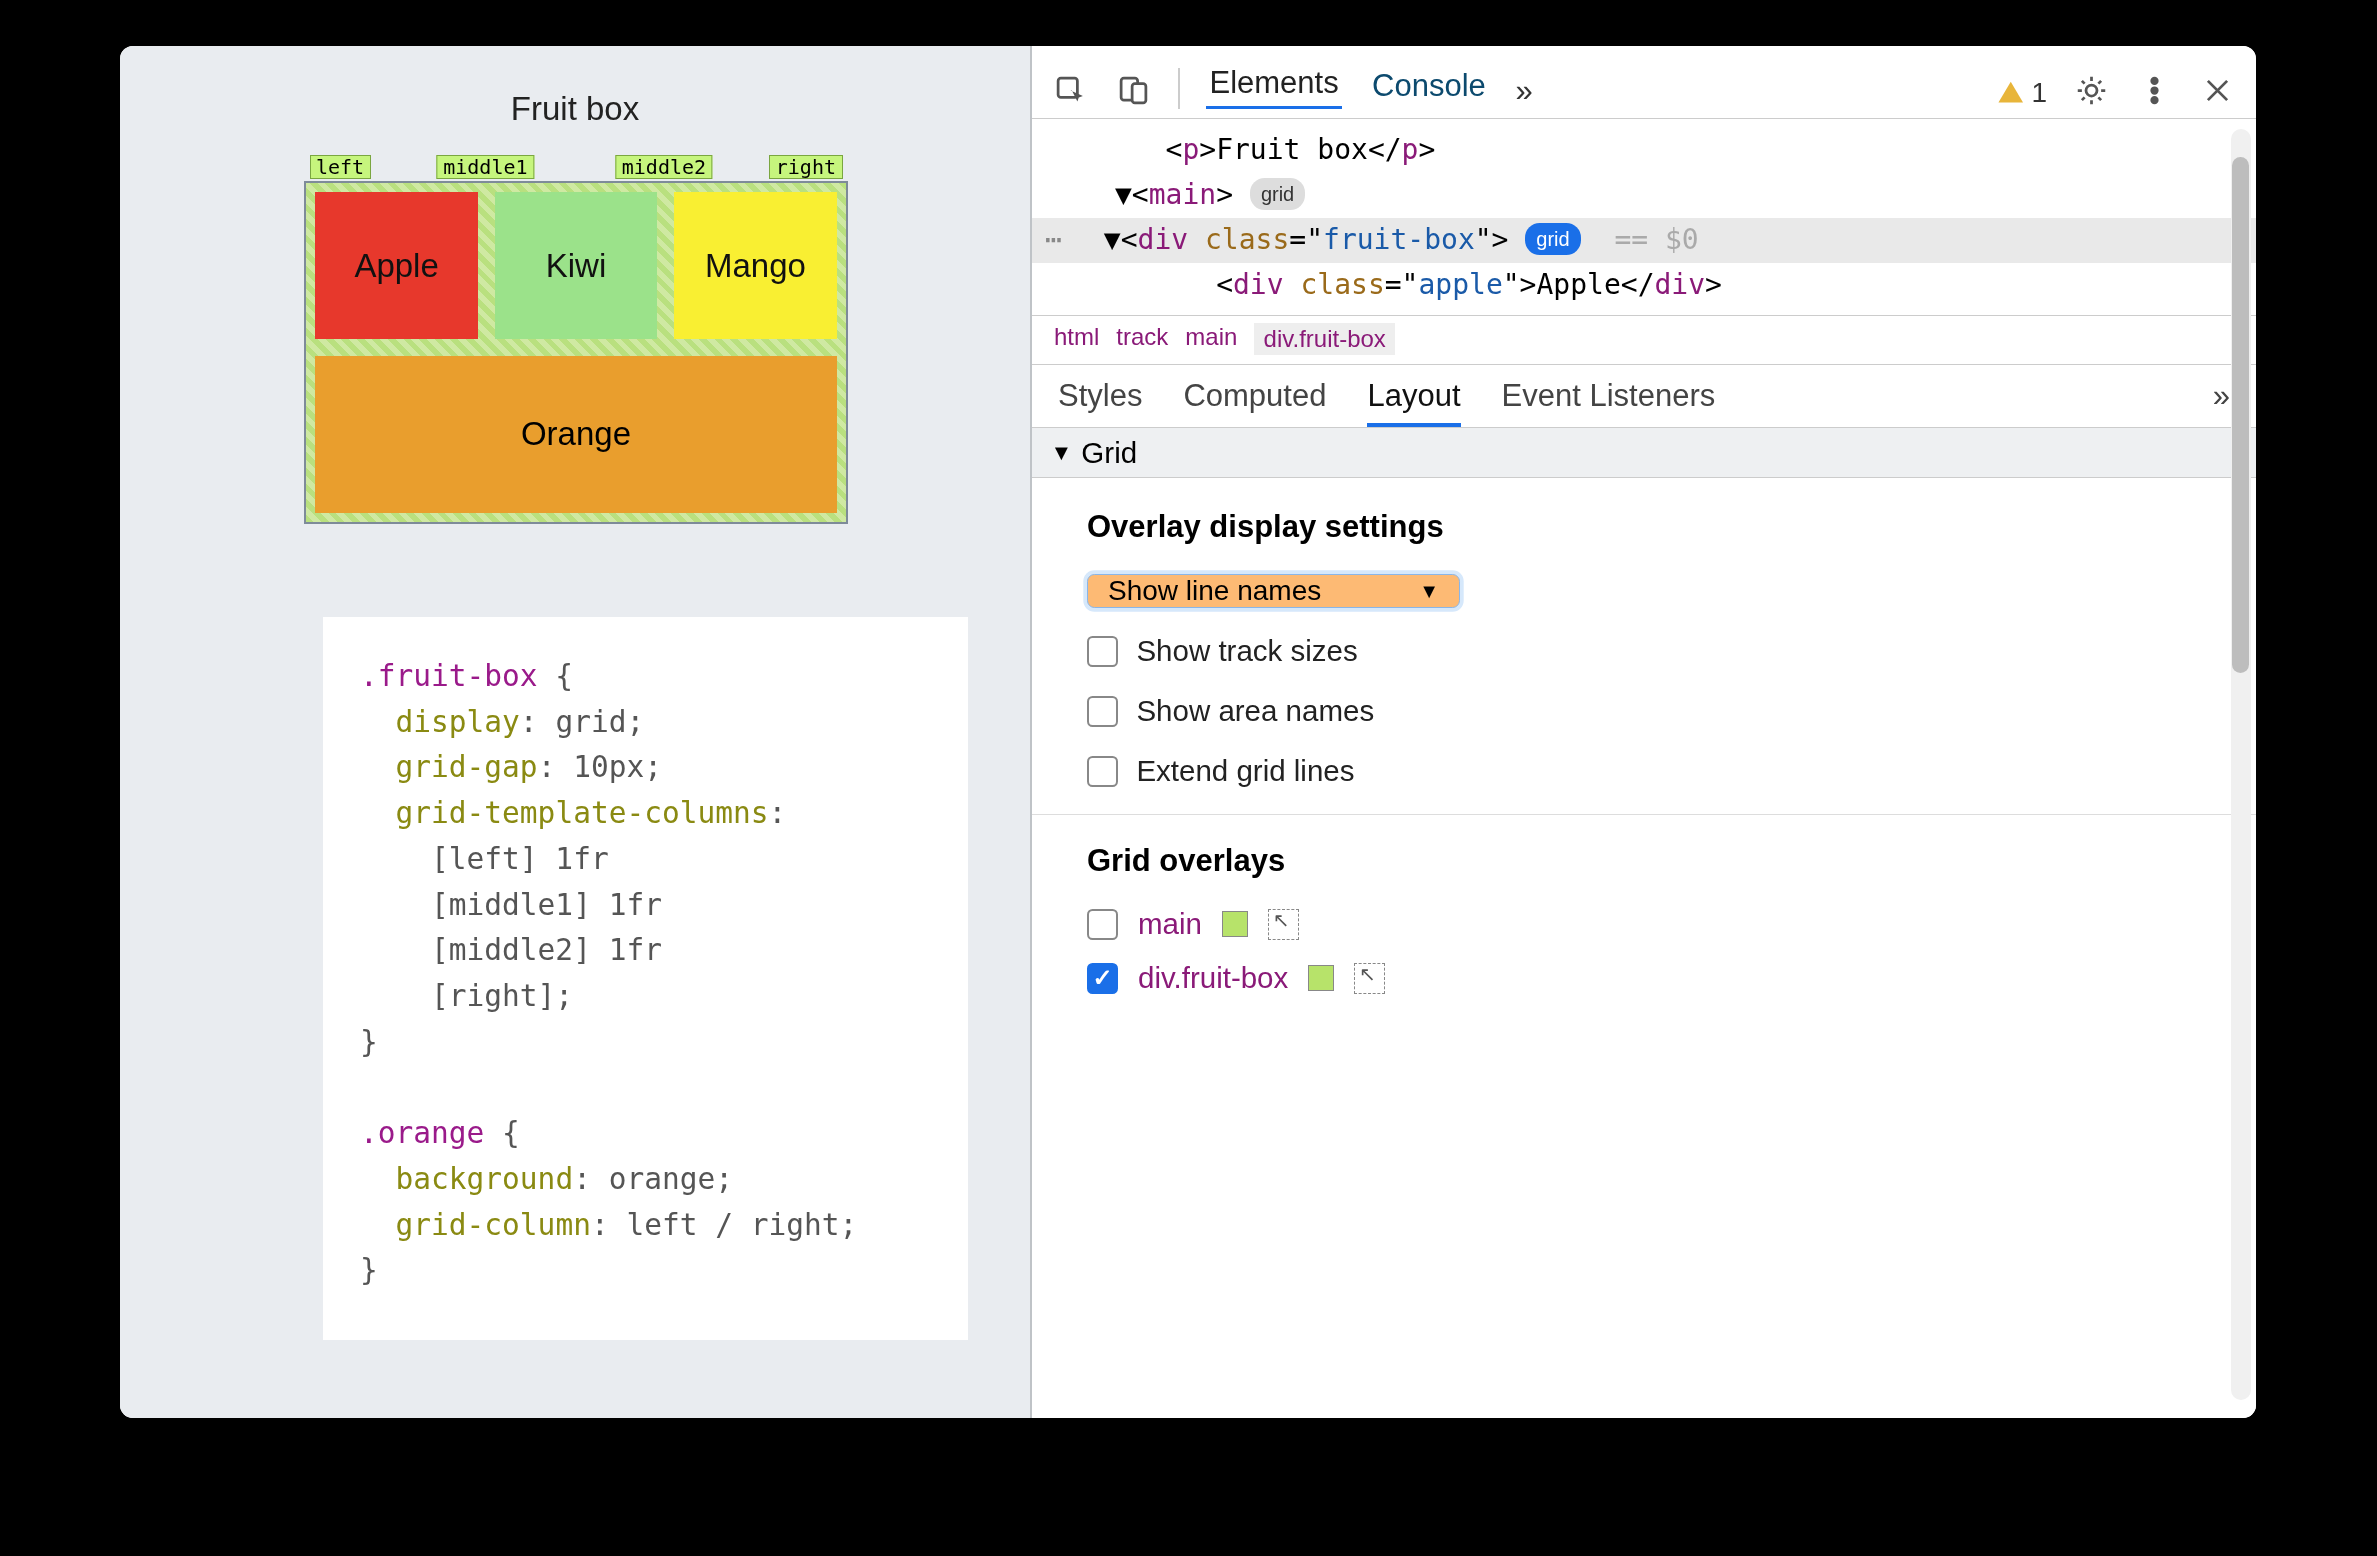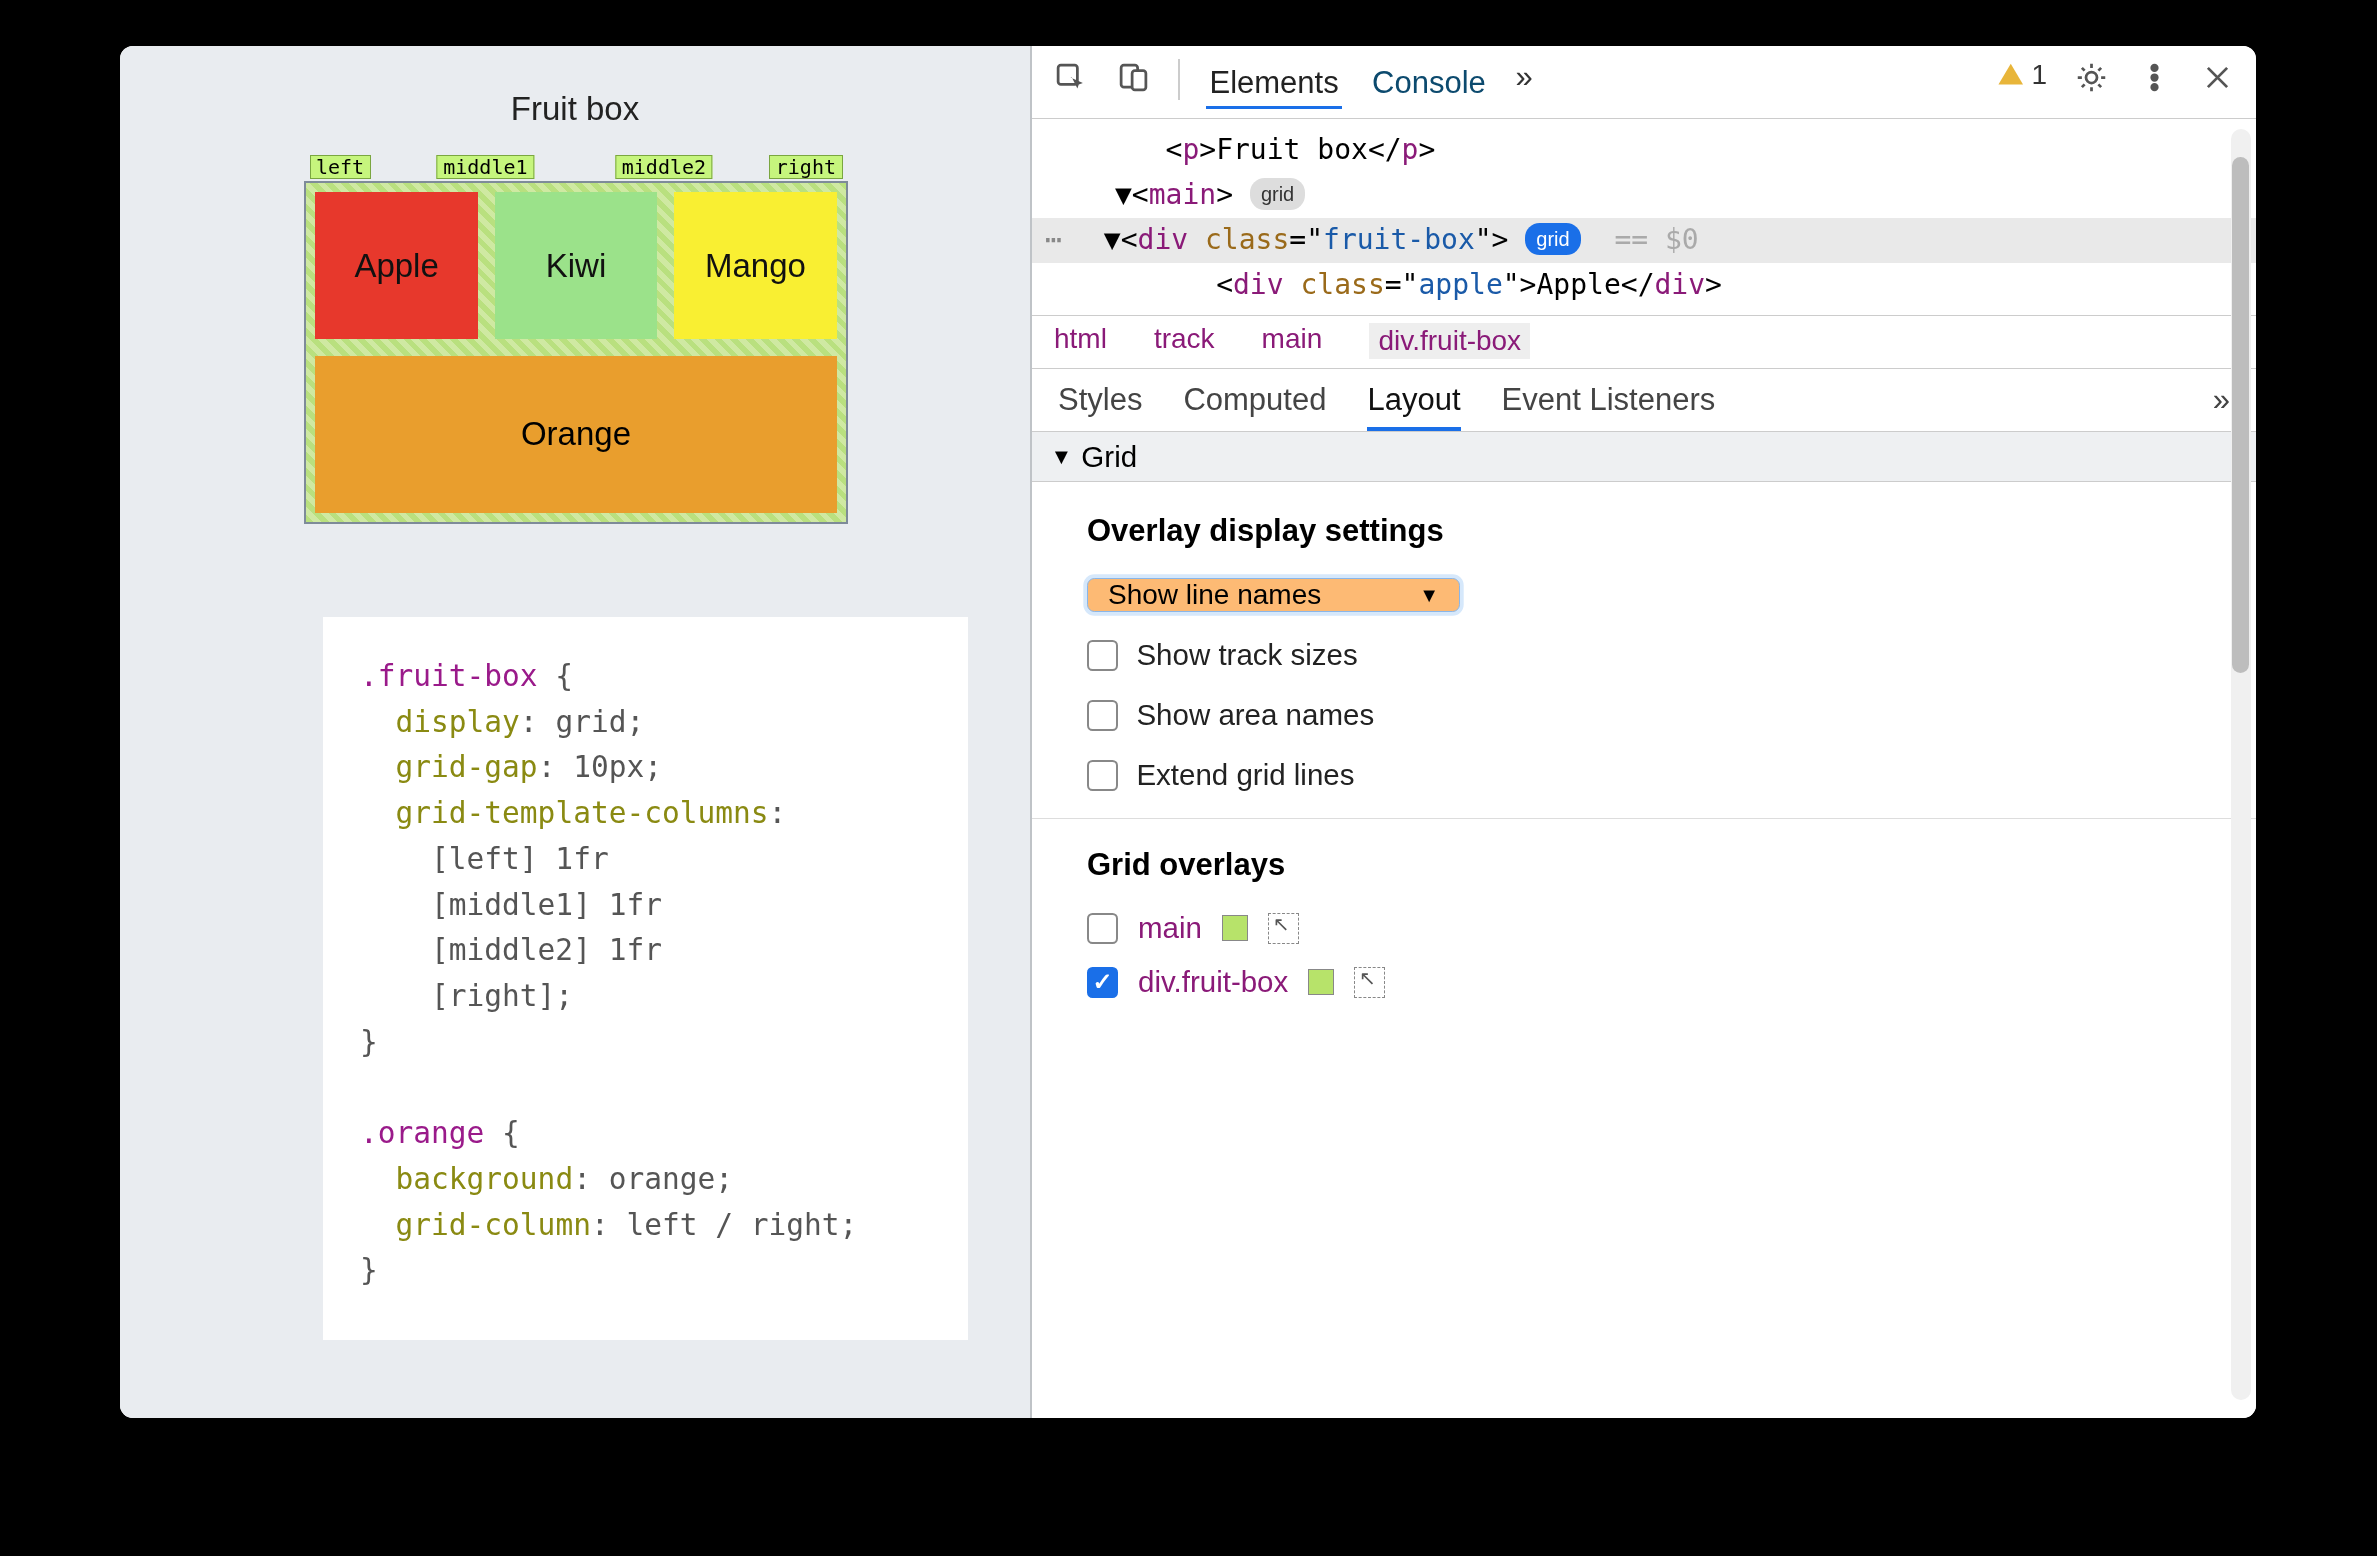--- a/index.html
+++ b/index.html
@@ -120,21 +120,21 @@
   .devtools {
     flex: 1;
     display: flex;
     flex-direction: column;
     background:#fff;
     position:relative;
     font-size:29.5px;
   }
   .dt-toolbar {
     display:flex;
-    align-items:flex-start;
+    align-items:flex-end;
     gap:26px;
     padding: 13px 20px 9.2px 20px;
     border-bottom:1.8px solid #ccc;
   }
   .dt-toolbar .spacer { flex:1; }
   .dt-icon { width:37px; height:37px; display:flex;align-items:center;justify-content:center; color:#555; }
   .dt-icon svg { width:33px; height:33px; stroke:#555; fill:none; stroke-width:2;}
   .dt-tab { font-size:31px; color:#0c4a6e; padding:5.5px 3.7px; }
   .dt-tab.active { border-bottom:3.7px solid #1a6fe8; color:#222; }
   .dt-chevron { font-size:31px; color:#333; }
@@ -157,23 +157,23 @@
   .dom-str   { color:#1a5aa8; }
   .dom-badge {
     display:inline-block; font-family:"Helvetica Neue",Arial,sans-serif;
     padding:0 11px; border-radius:14.7px; font-size:20px; vertical-align:2.8px;
   }
   .dom-badge.grey { background:#ddd; color:#333;}
   .dom-badge.blue { background:#1a6fe8; color:#fff;}
   .dom-suffix { color:#aaa; font-family:ui-monospace,Menlo,monospace;}
 
   .breadcrumbs {
-    display:flex; gap:47px;
+    display:flex; gap:17px;
     padding: 7.4px 22px 9.2px 22px;
-    font-size:28px;
+    font-size:24px;
     color:#8a1a78;
     border-bottom:1.8px solid #ccc;
     border-top:1.8px solid #ccc;
   }
   .breadcrumbs .bc-item.active { background:#eee; padding:1.8px 9.2px; }
 
   .styles-tabs {
     display:flex; gap:41px; padding:13px 26px 0 26px;
     font-size:31px; color:#444;
   }

